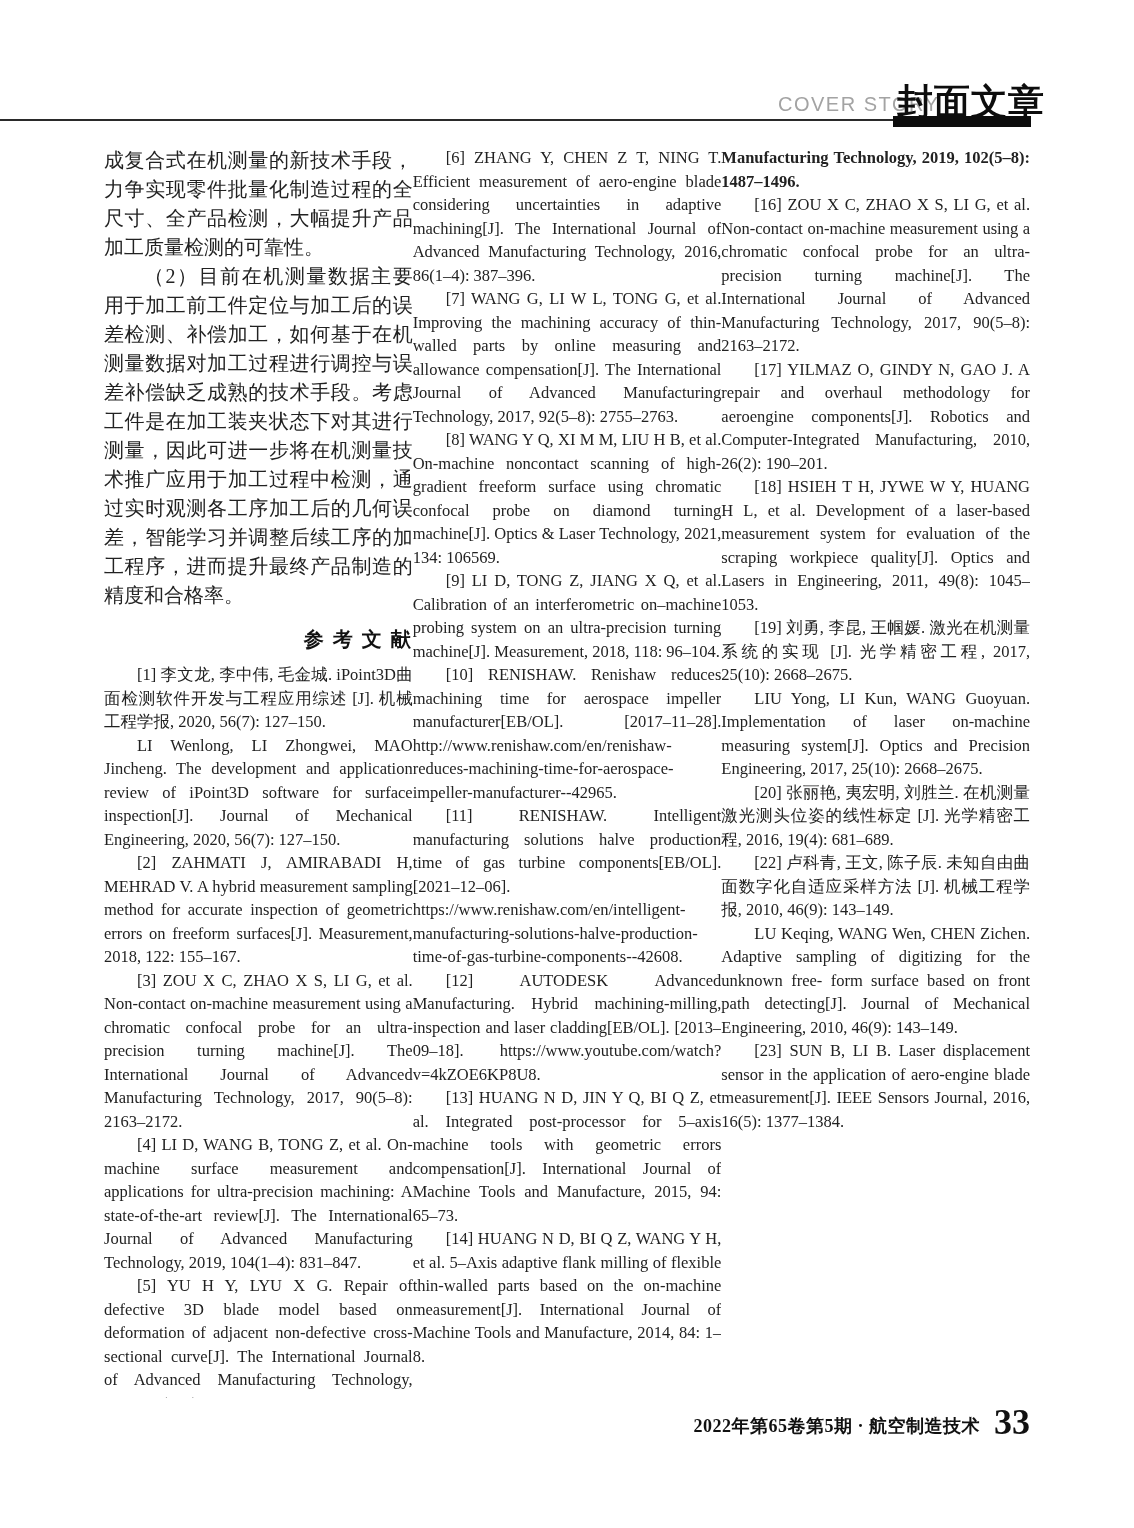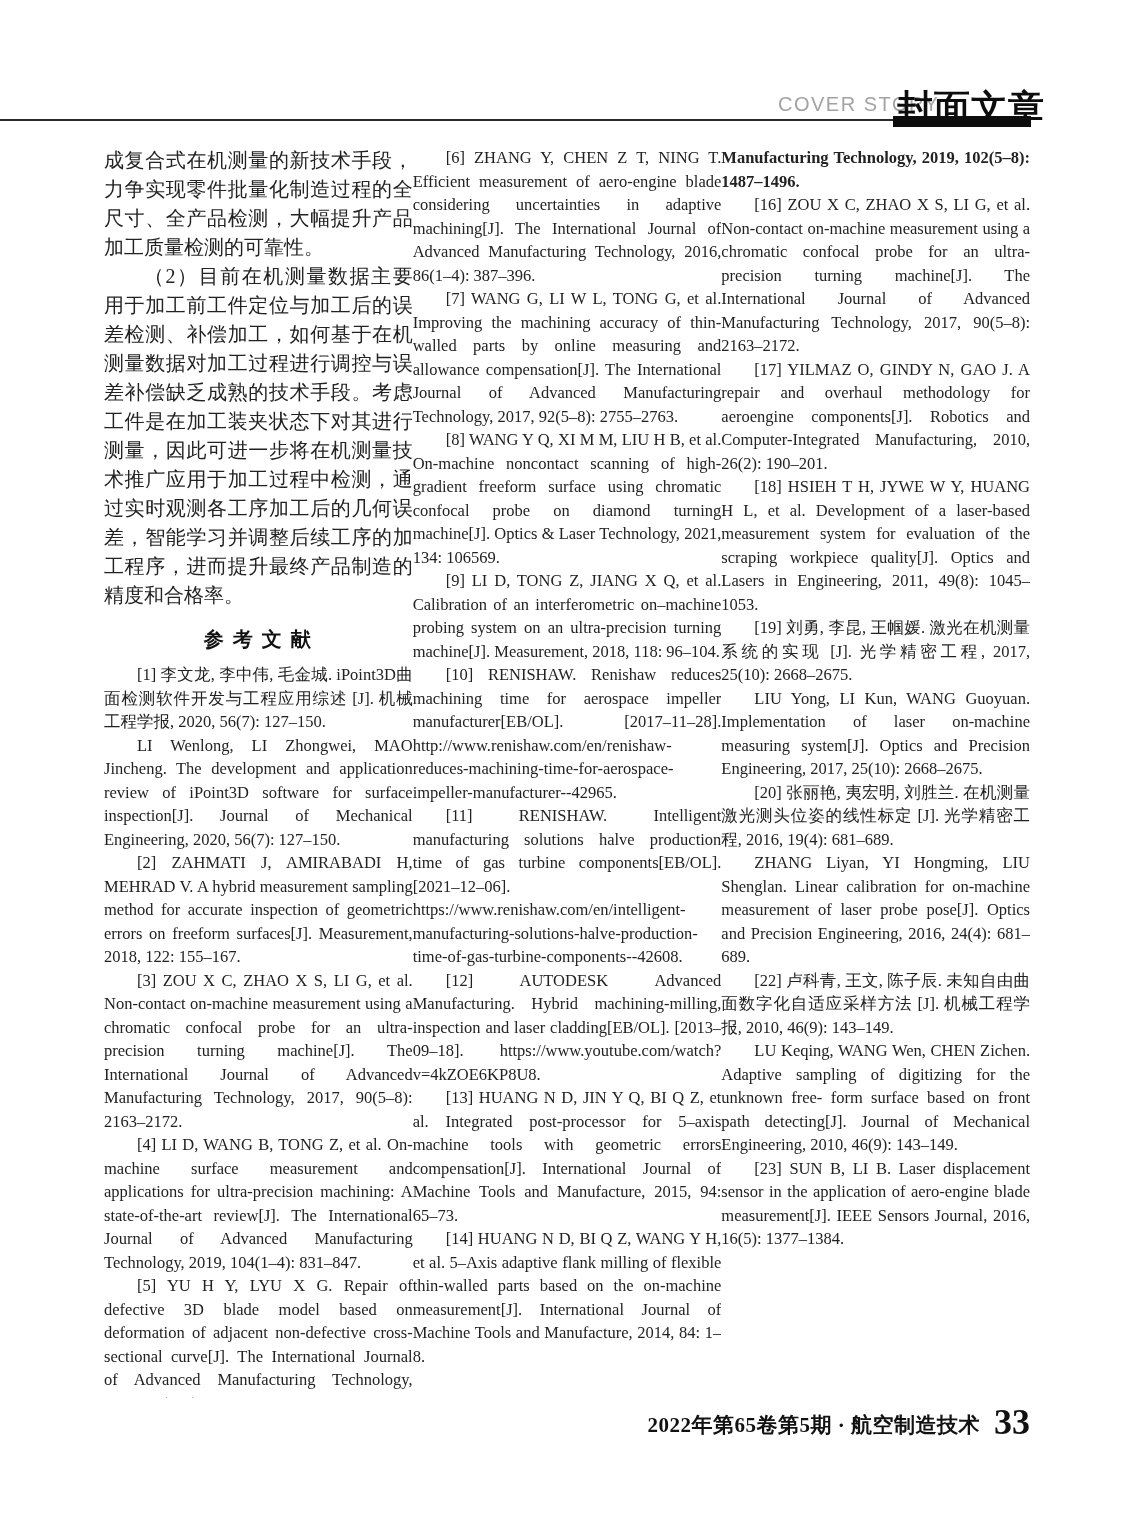--- a/index.html
+++ b/index.html
@@ -17,21 +17,21 @@
     position:absolute; left:0; top:119px;
     width:893px; height:2px; background:#2a2a2a;
   }
   .cover-story {
     position:absolute; top:93px; left:778px; width:112px;
     font-family:"Liberation Sans", sans-serif;
     font-size:20px; letter-spacing:1.5px;
     color:#a3a3a3; white-space:nowrap;
   }
   .cover-title {
-    position:absolute; top:84px; left:897px; width:136px;
+    position:absolute; top:78px; left:897px; width:136px;
     font-size:36px; font-weight:bold; letter-spacing:1px;
     color:#0d0d0d; white-space:nowrap;
   }
   .header-bar {
     position:absolute; left:893px; top:116px;
     width:138px; height:11px; background:#0d0d0d;
   }
   
   .columns {
     position:absolute; left:104px; top:146px;
@@ -39,34 +39,34 @@
     display:flex; 
   }
   .col { width:300px; flex:1 1 0; text-align:justify; overflow:hidden; }
   .body-par {
     margin:0; font-size:20px; line-height:29px; color:#222;
   }
   .body-par.indent { text-indent:2em; }
   .ref-heading {
     margin:16px 0 10px 0;
     font-size:20px; font-weight:bold; color:#111;
-    text-align:center; letter-spacing:2px;
+    text-align:right; letter-spacing:2px;
   }
   .ref {
     margin:0; font-size:16.5px; line-height:23.5px;
     text-indent:2em; color:#222;
   }
   .ref.no-indent { text-indent:0;font-weight:bold; }
   
   .footer {
     position:absolute; top:1401px; right:104px;
     white-space:nowrap; text-align:right;
   }
   .footer-journal {
-    font-size:21px; font-weight:bold; color:#111;
+    font-size:18px; font-weight:bold; color:#111;
     letter-spacing:0.5px;
   }
   .footer-page {
     font-size:36px; font-weight:bold; color:#111;
     margin-left:10px; vertical-align:-2px;
   }
 </style>
 </head>
 <body>
 
@@ -105,21 +105,20 @@
     </section>
 
     <section class="col">
       <p class="ref no-indent">Manufacturing Technology, 2019, 102(5–8): 1487–1496.</p>
       <p class="ref">[16]  ZOU X C, ZHAO X S, LI G, et al. Non-contact on-machine measurement using a chromatic confocal probe for an ultra-precision turning machine[J]. The International Journal of Advanced Manufacturing Technology, 2017, 90(5–8): 2163–2172.</p>
       <p class="ref">[17]  YILMAZ O, GINDY N, GAO J. A repair and overhaul methodology for aeroengine components[J]. Robotics and Computer-Integrated Manufacturing, 2010, 26(2): 190–201.</p>
       <p class="ref">[18]  HSIEH T H, JYWE W Y, HUANG H L, et al. Development of a laser-based measurement system for evaluation of the scraping workpiece quality[J]. Optics and Lasers in Engineering, 2011, 49(8): 1045–1053.</p>
       <p class="ref">[19]  刘勇, 李昆, 王帼媛. 激光在机测量系统的实现 [J]. 光学精密工程, 2017, 25(10): 2668–2675.</p>
       <p class="ref">LIU Yong, LI Kun, WANG Guoyuan. Implementation of laser on-machine measuring system[J]. Optics and Precision Engineering, 2017, 25(10): 2668–2675.</p>
       <p class="ref">[20]  张丽艳, 夷宏明, 刘胜兰. 在机测量激光测头位姿的线性标定 [J]. 光学精密工程, 2016, 19(4): 681–689.</p>
-      <p class="ref">ZHANG Liyan, YI Hongming, LIU Shenglan. Linear calibration for on-machine measurement of laser probe pose[J]. Optics and Precision Engineering, 2016, 24(4): 681–689.</p>
       <p class="ref">[22]  卢科青, 王文, 陈子辰. 未知自由曲面数字化自适应采样方法 [J]. 机械工程学报, 2010, 46(9): 143–149.</p>
       <p class="ref">LU Keqing, WANG Wen, CHEN Zichen. Adaptive sampling of digitizing for the unknown free- form surface based on front path detecting[J]. Journal of Mechanical Engineering, 2010, 46(9): 143–149.</p>
       <p class="ref">[23]  SUN B, LI B. Laser displacement sensor in the application of aero-engine blade measurement[J]. IEEE Sensors Journal, 2016, 16(5): 1377–1384.</p>
 
     </section>
 
   </div>
 
   <div class="footer">
     <span class="footer-journal">2022年第65卷第5期 · 航空制造技术</span>

